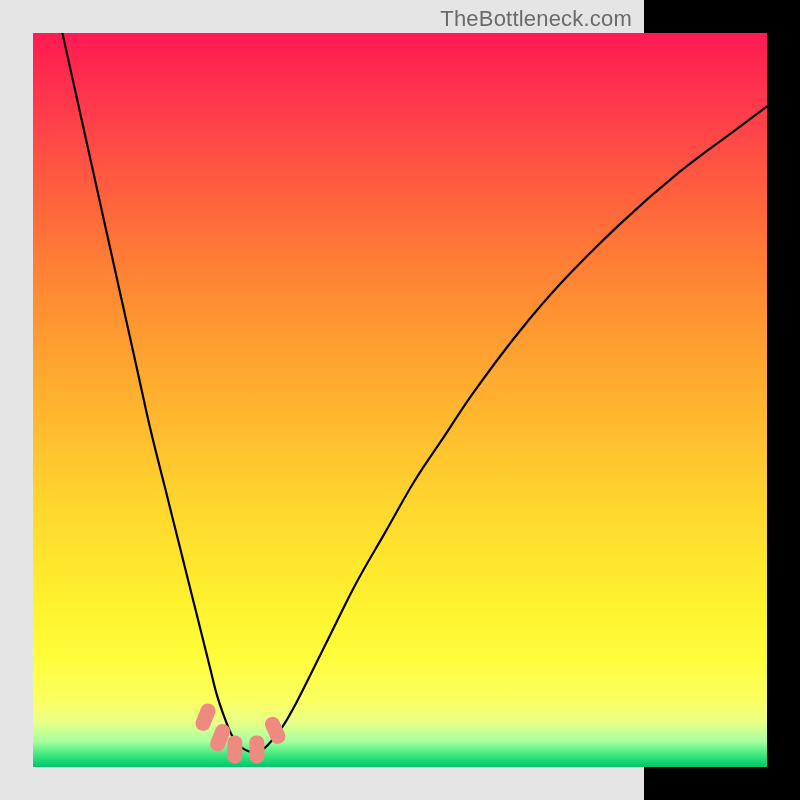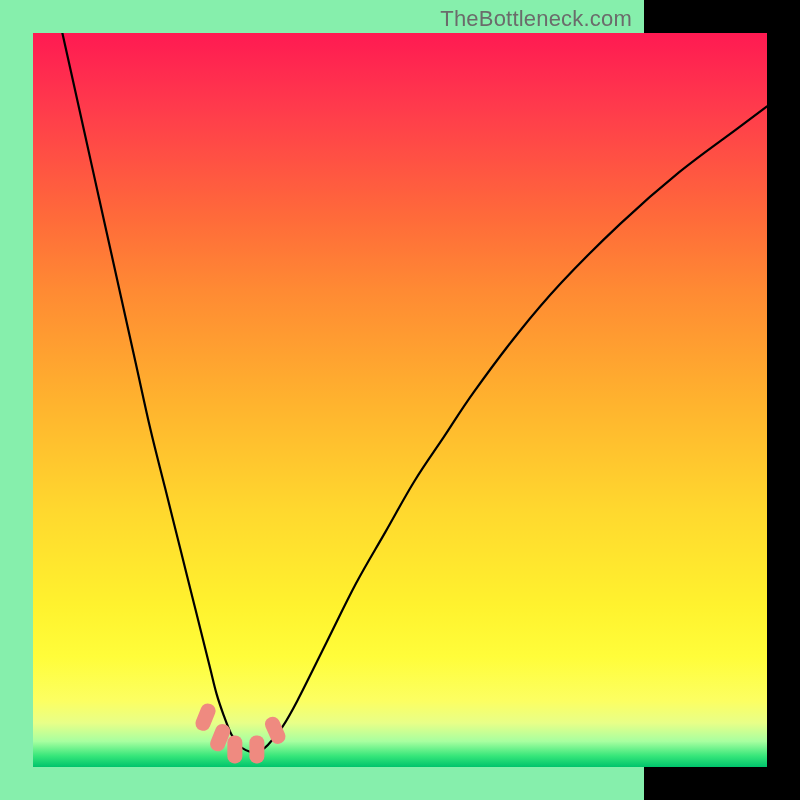--- a/index.html
+++ b/index.html
@@ -8,21 +8,21 @@
     width: 800px;
     height: 800px;
     background: #000;
     overflow: hidden;
     font-family: Arial, Helvetica, sans-serif;
   }
   .stage {
     position: relative;
     width: 644px;
     height: 800px;
-    background: #86efac;
+    background: #e5e5e5;
   }
   .plot-area {
     position: absolute;
     left: 33px;
     top: 33px;
     width: 734px;
     height: 734px;
     overflow: hidden;
   }
   .gradient {

